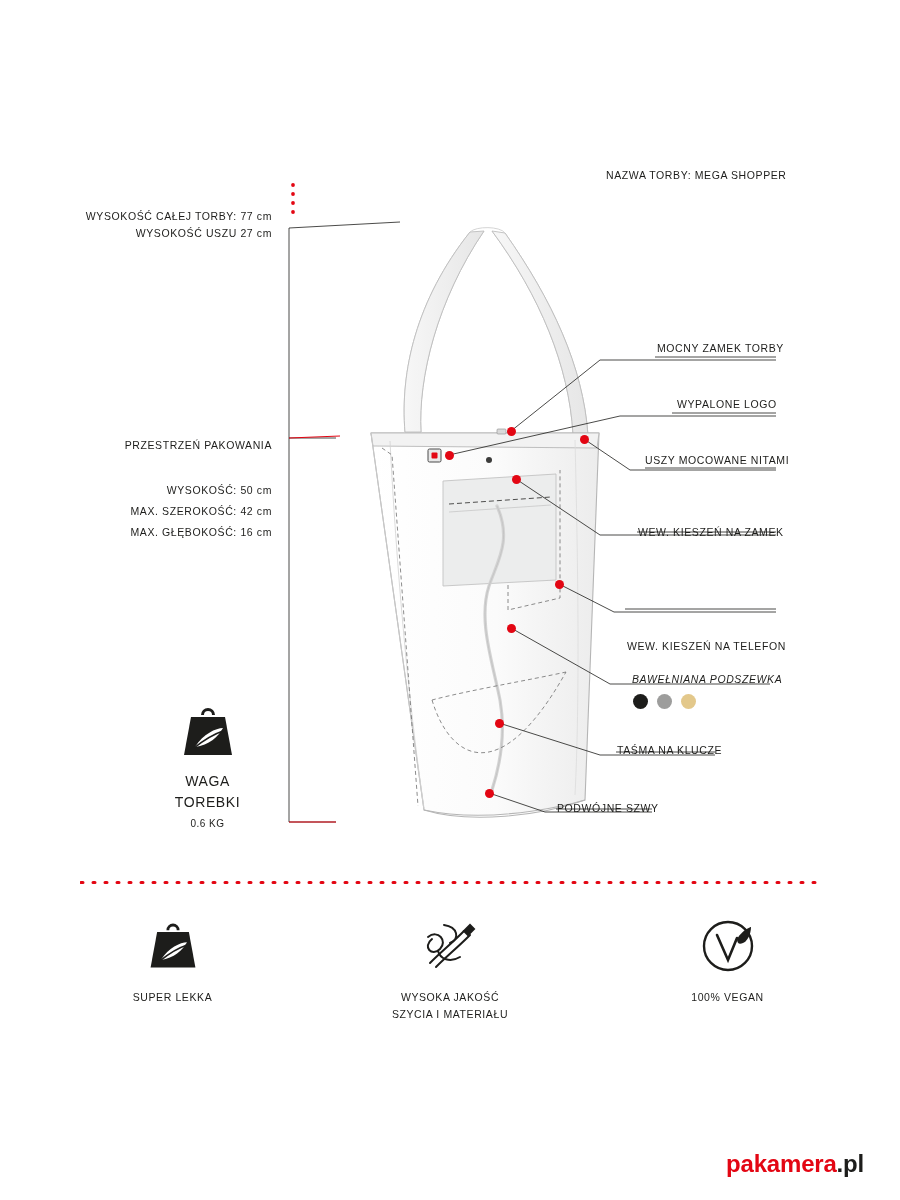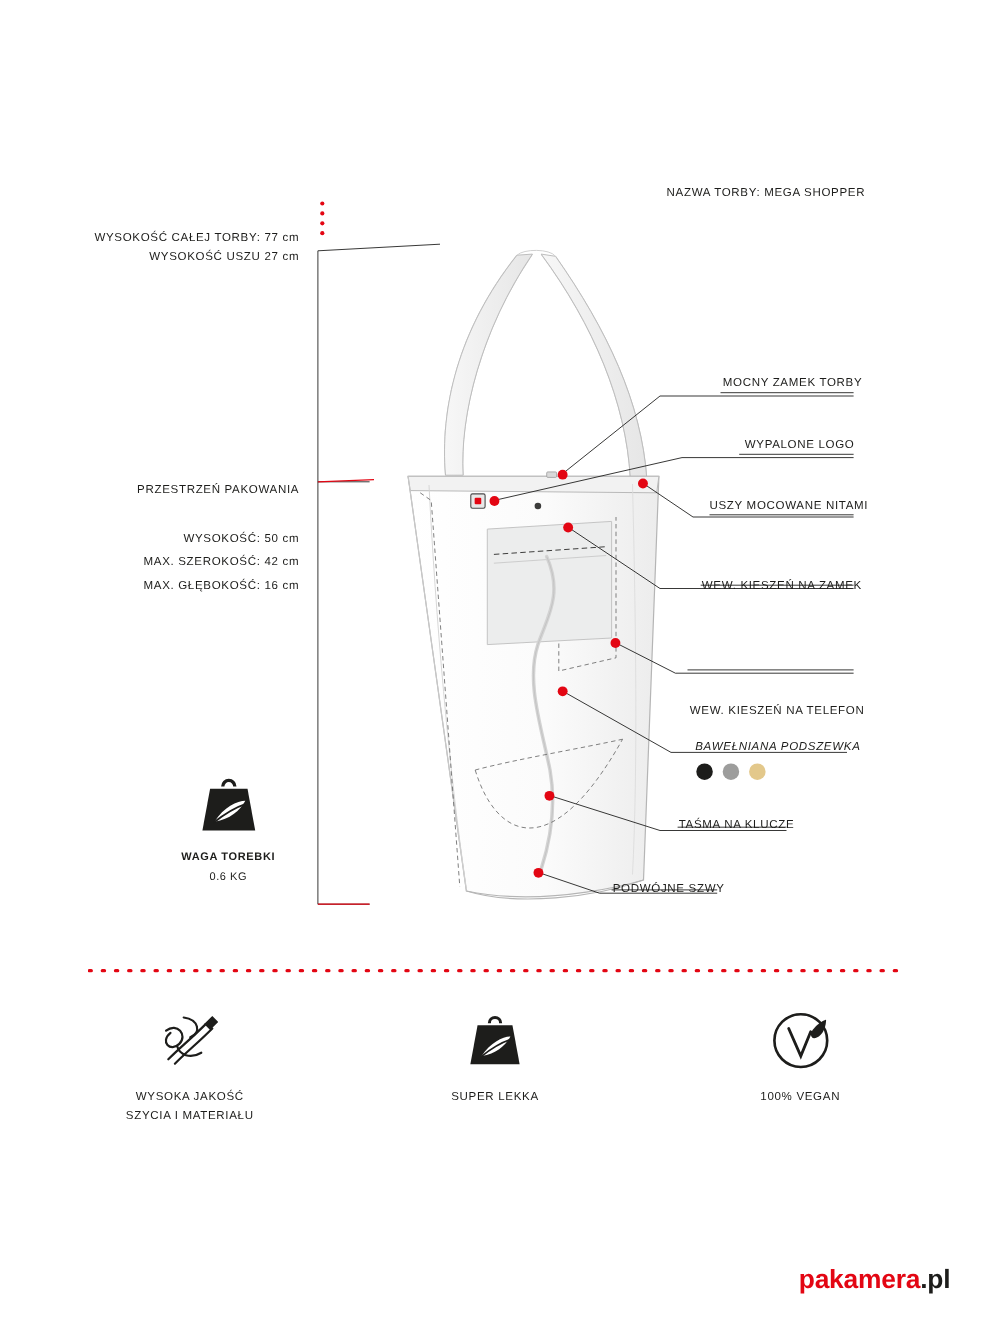--- a/index.html
+++ b/index.html
@@ -58,25 +58,24 @@
 
   
   #weight-block {
     position: absolute;
     left: 160px;
     top: 705px;
     width: 95px;
     text-align: center;
   }
   #weight-block .cap {
-    font-size: 10px;
+    font-size: 14px;
     letter-spacing: 0.6px;
     margin-top: 8px;
     line-height: 1.5;
-    font-weight: bold;
   }
   #weight-block .kg {
     font-size: 10px;
     letter-spacing: 0.5px;
     margin-top: 5px;
   }
 
   
   #divider {
     position: absolute;
@@ -284,52 +283,52 @@
   <div class="dot" style="left:495px; top:719px;"></div>
 
   <div class="lbl" style="left:557px; top:800px;">PODWÓJNE SZWY</div>
   <div class="dot" style="left:485px; top:789px;"></div>
 
   <svg id="divider" viewBox="0 0 740 3" preserveAspectRatio="none">
     <line x1="1" y1="1.5" x2="739" y2="1.5" stroke="#e30613" stroke-width="3" stroke-linecap="round" stroke-dasharray="2 10"></line>
   </svg>
 
   <div id="features">
+
+    <div class="feature">
+      <div class="ficon">
+        <svg width="56" height="56" viewBox="0 0 60 54">
+          <path d="M30 3 a7 7 0 0 1 7 7 h-3 a4 4 0 0 0 -8 0 h-3 a7 7 0 0 1 7 -7z" fill="#1d1d1b"></path>
+          <path d="M13 12 h34 l7 38 H6 z" fill="#1d1d1b"></path>
+          <path d="M17 42 c8 -13 21 -19 28 -19 -5 9 -14 17 -28 19z" fill="#ffffff"></path>
+          <path d="M16 43 c10 -8 20 -14 29 -17" stroke="#1d1d1b" stroke-width="1.6" fill="none"></path>
+        </svg>
+      </div>
+      <div class="flabel">SUPER LEKKA</div>
+    </div>
 
     <div class="feature">
       <div class="ficon">
         <svg width="60" height="58" viewBox="0 0 60 58">
           <g stroke="#1d1d1b" stroke-width="2" fill="none" stroke-linecap="round">
             <path d="M10 46 C 22 34, 30 28, 44 14"></path>
             <path d="M16 50 C 28 38, 36 32, 50 18"></path>
             <path d="M44 14 l6 -6 l4 4 l-6 6 z" fill="#1d1d1b"></path>
             <path d="M8 20 c10 -8 20 4 12 12 c-8 8 -18 -2 -8 -10"></path>
             <path d="M24 8 c14 2 16 14 6 18"></path>
             <path d="M40 40 c-10 6 -20 2 -22 -6"></path>
           </g>
         </svg>
       </div>
       <div class="flabel">WYSOKA JAKOŚĆ
 SZYCIA I MATERIAŁU</div>
     </div>
 
     <div class="feature">
       <div class="ficon">
-        <svg width="56" height="56" viewBox="0 0 60 54">
-          <path d="M30 3 a7 7 0 0 1 7 7 h-3 a4 4 0 0 0 -8 0 h-3 a7 7 0 0 1 7 -7z" fill="#1d1d1b"></path>
-          <path d="M13 12 h34 l7 38 H6 z" fill="#1d1d1b"></path>
-          <path d="M17 42 c8 -13 21 -19 28 -19 -5 9 -14 17 -28 19z" fill="#ffffff"></path>
-          <path d="M16 43 c10 -8 20 -14 29 -17" stroke="#1d1d1b" stroke-width="1.6" fill="none"></path>
-        </svg>
-      </div>
-      <div class="flabel">SUPER LEKKA</div>
-    </div>
-
-    <div class="feature">
-      <div class="ficon">
         <svg width="58" height="58" viewBox="0 0 58 58">
           <circle cx="29" cy="29" r="24" fill="none" stroke="#1d1d1b" stroke-width="2.4"></circle>
           <path d="M18 18 L29 43 L38 21" fill="none" stroke="#1d1d1b" stroke-width="2.6" stroke-linecap="round"></path>
           <path d="M38 22 c6 -10 14 -12 14 -12 c0 0 0 12 -8 16 c-4 2 -6 0 -6 -4z" fill="#1d1d1b"></path>
         </svg>
       </div>
       <div class="flabel">100% VEGAN</div>
     </div>
 
 

